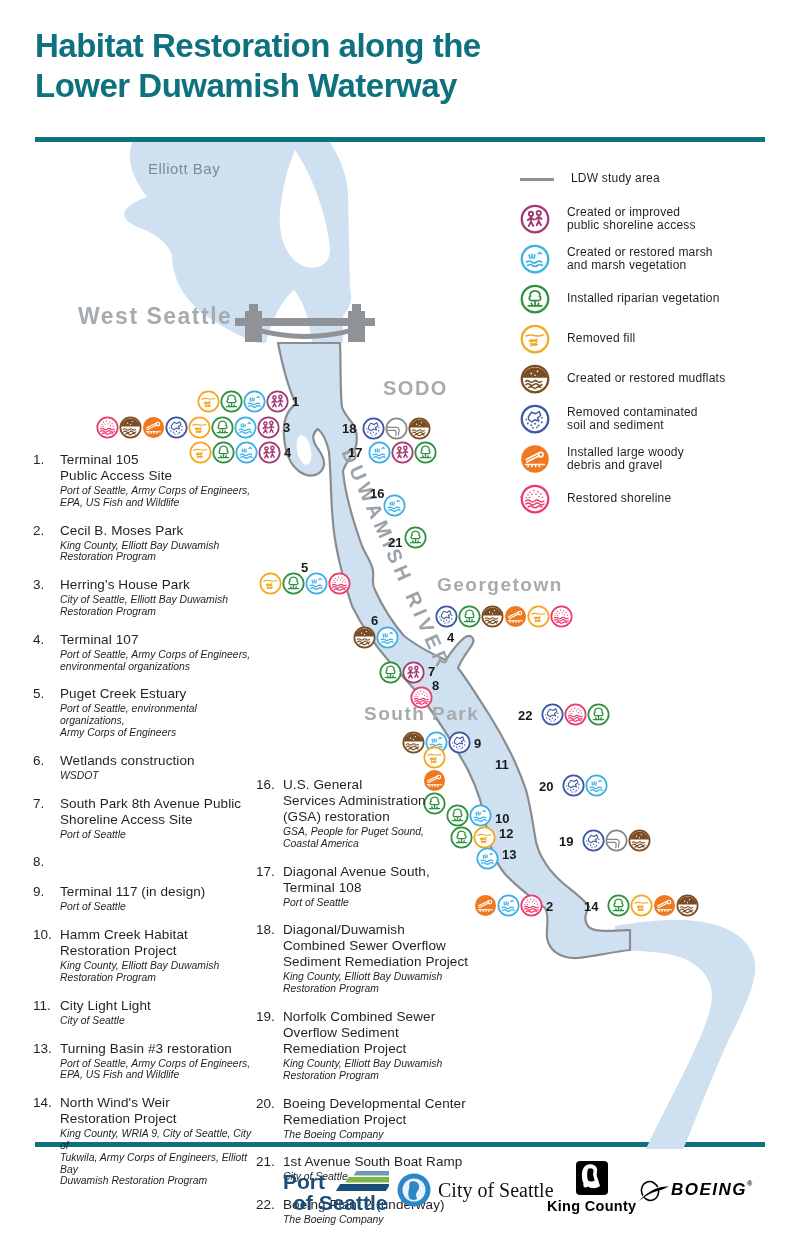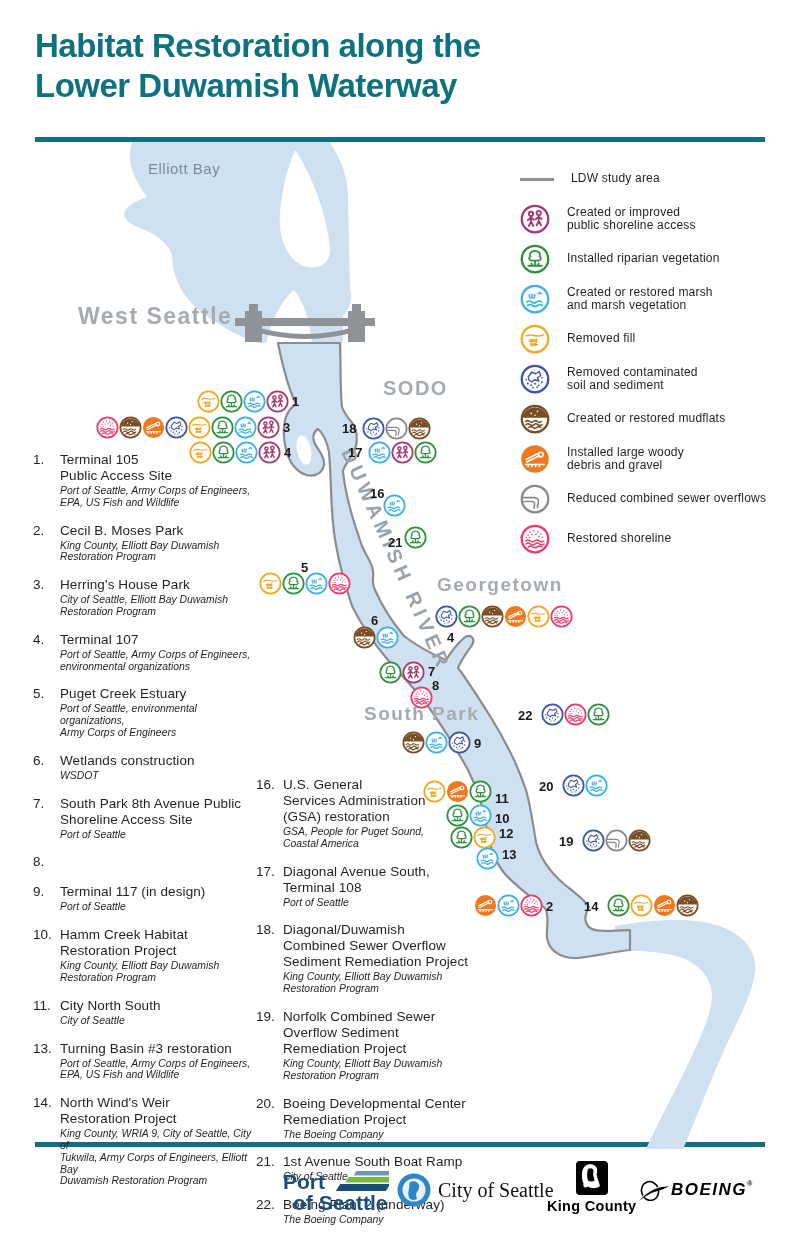--- a/index.html
+++ b/index.html
@@ -289,63 +289,57 @@
         <span class="lg-label">LDW study area</span>
       </div>
       <div class="lg-row">
         <svg class="lg-icon" viewBox="0 0 24 24" style="color: rgb(163, 58, 116);">
           <use href="#ic-access"></use>
         </svg>
         <span class="lg-label">Created or improved
 public shoreline access</span>
       </div>
       <div class="lg-row">
-        <svg class="lg-icon" viewBox="0 0 24 24" style="color: rgb(47, 145, 64);">
-          <use href="#ic-riparian"></use>
-        </svg>
-        <span class="lg-label">Installed riparian vegetation</span>
-      </div>
-      <div class="lg-row">
         <svg class="lg-icon" viewBox="0 0 24 24" style="color: rgb(58, 176, 228);">
           <use href="#ic-marsh"></use>
         </svg>
         <span class="lg-label">Created or restored marsh
 and marsh vegetation</span>
+      </div>
+      <div class="lg-row">
+        <svg class="lg-icon" viewBox="0 0 24 24" style="color: rgb(47, 145, 64);">
+          <use href="#ic-riparian"></use>
+        </svg>
+        <span class="lg-label">Installed riparian vegetation</span>
       </div>
       <div class="lg-row">
         <svg class="lg-icon" viewBox="0 0 24 24" style="color: rgb(243, 168, 31);">
           <use href="#ic-fill"></use>
         </svg>
         <span class="lg-label">Removed fill</span>
       </div>
       <div class="lg-row">
+        <svg class="lg-icon" viewBox="0 0 24 24" style="color: rgb(123, 77, 36);">
+          <use href="#ic-mud"></use>
+        </svg>
+        <span class="lg-label">Created or restored mudflats</span>
+      </div>
+      <div class="lg-row">
         <svg class="lg-icon" viewBox="0 0 24 24" style="color: rgb(60, 85, 164);">
           <use href="#ic-soil"></use>
         </svg>
         <span class="lg-label">Removed contaminated
 soil and sediment</span>
-      </div>
-      <div class="lg-row">
-        <svg class="lg-icon" viewBox="0 0 24 24" style="color: rgb(123, 77, 36);">
-          <use href="#ic-mud"></use>
-        </svg>
-        <span class="lg-label">Created or restored mudflats</span>
       </div>
       <div class="lg-row">
         <svg class="lg-icon" viewBox="0 0 24 24" style="color: rgb(240, 121, 31);">
           <use href="#ic-woody"></use>
         </svg>
         <span class="lg-label">Installed large woody
 debris and gravel</span>
-      </div>
-      <div class="lg-row">
-        <svg class="lg-icon" viewBox="0 0 24 24" style="color: rgb(135, 137, 140);">
-          <use href="#ic-cso"></use>
-        </svg>
-        <span class="lg-label">Reduced combined sewer overflows</span>
       </div>
       <div class="lg-row">
         <svg class="lg-icon" viewBox="0 0 24 24" style="color: rgb(234, 58, 110);">
           <use href="#ic-shore"></use>
         </svg>
         <span class="lg-label">Restored shoreline</span>
       </div>
     </div>
 
   <div id="site-layer">
@@ -540,21 +534,21 @@
           <use href="#ic-soil"></use>
         </svg>
         <svg class="micon" viewBox="0 0 24 24" style="color: rgb(135, 137, 140);">
           <use href="#ic-cso"></use>
         </svg>
         <svg class="micon" viewBox="0 0 24 24" style="color: rgb(123, 77, 36);">
           <use href="#ic-mud"></use>
         </svg>
         <span class="site-num" style="left: -23px; top: 5px;">19</span>
       </div>
-      <div class="site" style="left: 423px; top: 780px;">
+      <div class="site" style="left: 423px; top: 746px; flex-direction: column;">
         <svg class="micon" viewBox="0 0 24 24" style="color: rgb(243, 168, 31);">
           <use href="#ic-fill"></use>
         </svg>
         <svg class="micon" viewBox="0 0 24 24" style="color: rgb(240, 121, 31);">
           <use href="#ic-woody"></use>
         </svg>
         <svg class="micon" viewBox="0 0 24 24" style="color: rgb(47, 145, 64);">
           <use href="#ic-riparian"></use>
         </svg>
         <span class="site-num" style="left: 72px; top: 11px;">11</span>
@@ -684,21 +678,21 @@
         <div class="li-body">
           <div class="li-name">Hamm Creek Habitat
 Restoration Project</div>
           <div class="li-cred">King County, Elliott Bay Duwamish
 Restoration Program</div>
         </div>
       </div>
       <div class="li">
         <div class="li-num">11.</div>
         <div class="li-body">
-          <div class="li-name">City North South</div>
+          <div class="li-name">City Light Light</div>
           <div class="li-cred">City of Seattle</div>
         </div>
       </div>
       <div class="li">
         <div class="li-num">13.</div>
         <div class="li-body">
           <div class="li-name">Turning Basin #3 restoration</div>
           <div class="li-cred">Port of Seattle, Army Corps of Engineers,
 EPA, US Fish and Wildlife</div>
         </div>

